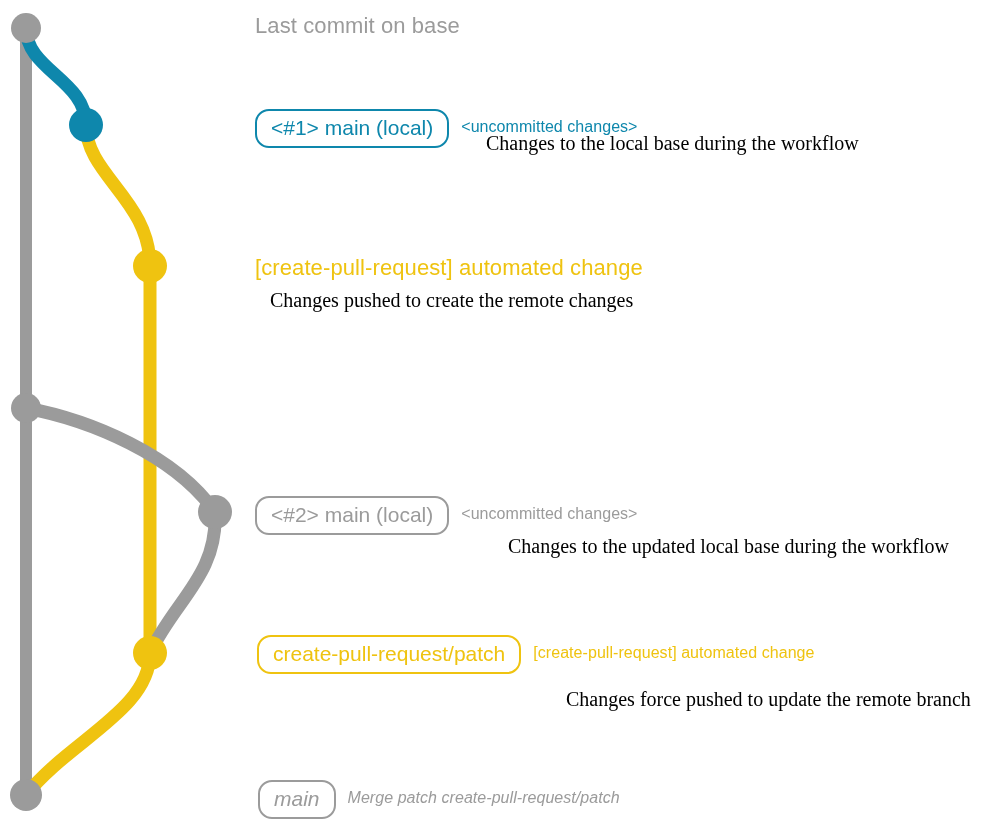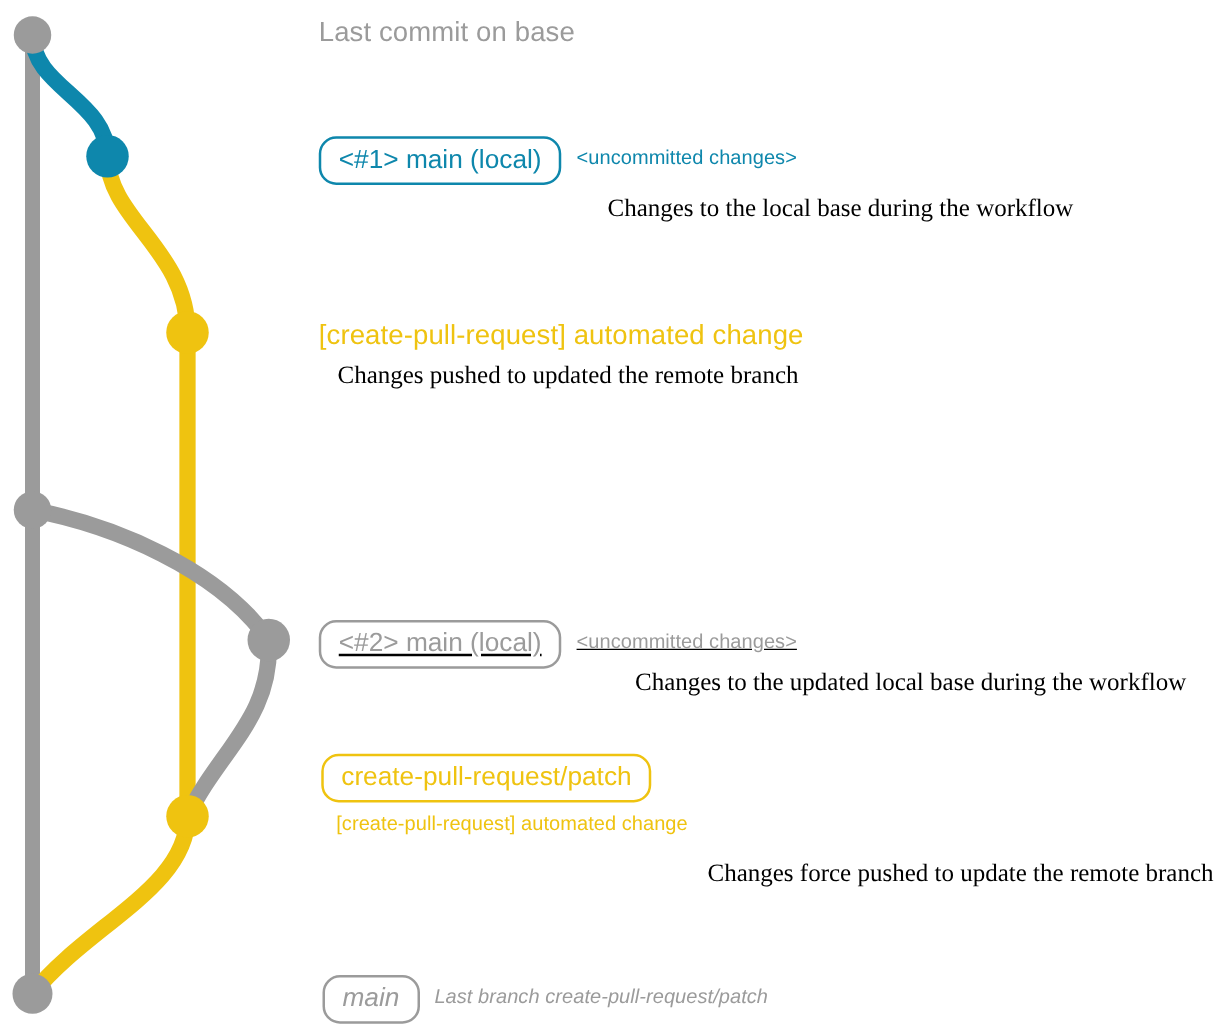--- a/index.html
+++ b/index.html
@@ -113,38 +113,38 @@
 <div class="annotations">
 
   <div class="row" style="left:255px; top:13px;">
     <div class="plain-title c-gray">Last commit on base</div>
   </div>
 
   <div class="row" style="left:255px; top:109px;">
     <div class="pill c-teal">&lt;#1&gt; main (local)</div>
     <div class="subject c-teal">&lt;uncommitted changes&gt;</div>
   </div>
-  <div class="body-note" style="left:486px; top:156px;text-align:center;">Changes to the local base during the workflow</div>
+  <div class="body-note" style="left:486px; top:132px;text-align:center;">Changes to the local base during the workflow</div>
 
   <div class="row" style="left:255px; top:255px;">
     <div class="plain-title c-yellow">[create-pull-request] automated change</div>
   </div>
-  <div class="body-note" style="left:270px; top:289px;">Changes pushed to updated the remote branch</div>
+  <div class="body-note" style="left:270px; top:289px;">Changes pushed to create the remote changes</div>
 
 
-  <div class="row" style="left:255px; top:496px;text-decoration:underline;">
+  <div class="row" style="left:255px; top:496px;">
     <div class="pill c-gray">&lt;#2&gt; main (local)</div>
     <div class="subject c-gray">&lt;uncommitted changes&gt;</div>
   </div>
   <div class="body-note" style="left:508px; top:535px;">Changes to the updated local base during the workflow</div>
 
-  <div class="row" style="left:257px; top:603px;flex-direction:column;">
+  <div class="row" style="left:257px; top:635px;">
     <div class="pill c-yellow">create-pull-request/patch</div>
     <div class="subject c-yellow">[create-pull-request] automated change</div>
   </div>
   <div class="body-note" style="left:566px; top:674px;margin-top:14px;">Changes force pushed to update the remote branch</div>
 
   <div class="row" style="left:258px; top:780px;font-style:italic;">
     <div class="pill c-gray">main</div>
-    <div class="subject c-gray">Last branch create-pull-request/patch</div>
+    <div class="subject c-gray">Merge patch create-pull-request/patch</div>
   </div>
 
 </div>
 
 </body></html>

